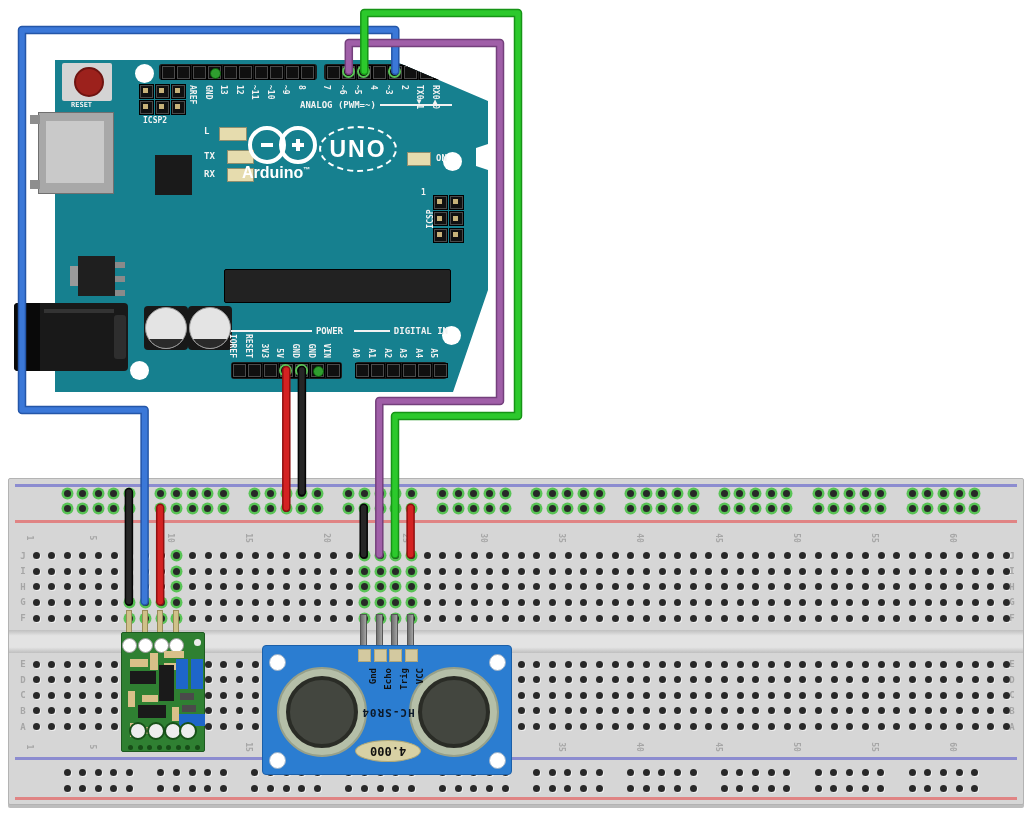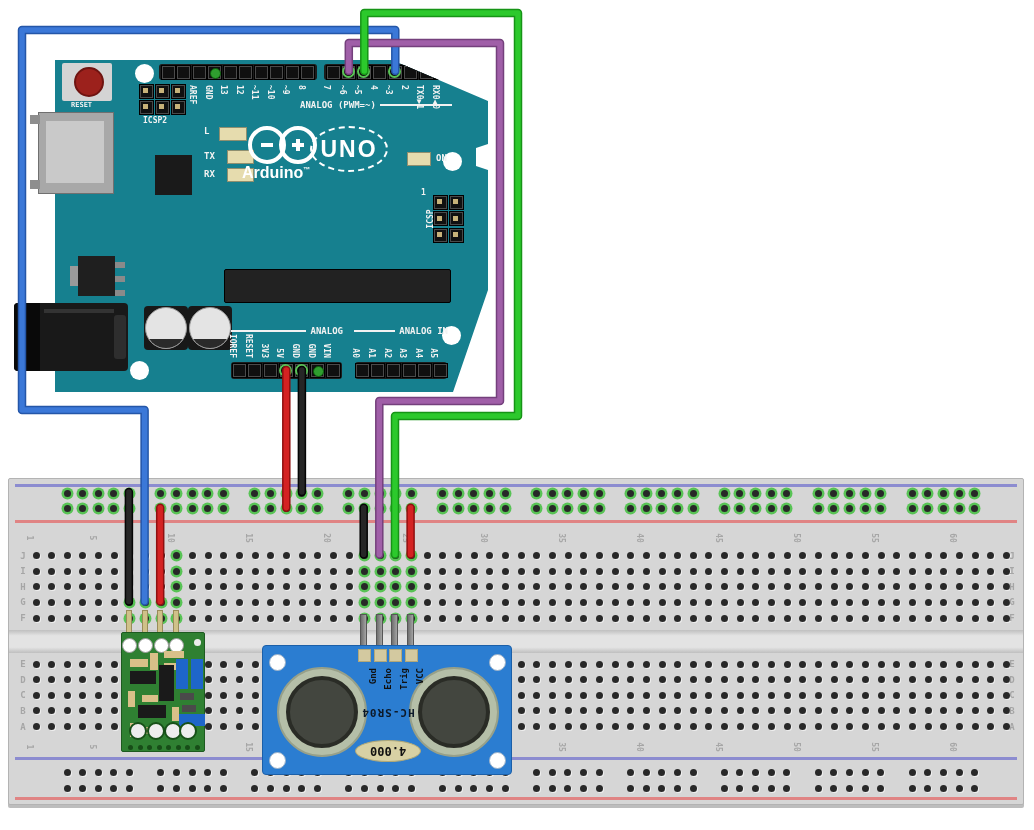--- a/index.html
+++ b/index.html
@@ -1119,21 +1119,21 @@
     <div class="slk" style="left:149px;top:91px;font:700 9px 'DejaVu Sans Mono',monospace">TX</div>
     <div class="ledrect" style="left:172px;top:90px;width:25px;height:12px"></div>
     <div class="slk" style="left:149px;top:109px;font:700 9px 'DejaVu Sans Mono',monospace">RX</div>
     <div class="ledrect" style="left:172px;top:108px;width:25px;height:12px"></div>
 
     <div class="logocir" style="left:192.5px;top:65.5px"></div>
     <div class="logocir" style="left:223.5px;top:65.5px"></div>
     <div class="wrect" style="left:206px;top:83px;width:12px;height:4px"></div>
     <div class="wrect" style="left:237px;top:83px;width:12px;height:4px"></div>
     <div class="wrect" style="left:241px;top:79px;width:4px;height:12px"></div>
-    <div class="uno-oval" style="left:255px;top:66px">
+    <div class="uno-oval" style="left:264px;top:66px">
       <span>UNO</span>
     </div>
     <div class="brand" style="left:187px;top:104px">
       <span>Arduino</span><sup>™</sup>
     </div>
     <div class="ledrect" style="left:352px;top:92px;width:22px;height:12px"></div>
     <div class="slk" style="left:381px;top:93px;font:700 9px 'DejaVu Sans Mono',monospace">ON</div>
 
     <div id="icsp">
         <div class="psq gold" style="left: 378.5px; top: 135.5px;"></div>
@@ -1154,25 +1154,25 @@
     <div class="capcir" style="left:134px;top:247px"></div>
 
     <div class="mc" style="left:23px;top:196px;width:37px;height:40px;background:#1f1f1f"></div>
     <div class="mc" style="left:15px;top:206px;width:8px;height:20px;background:#9a9a9a"></div>
     <div class="mc" style="left:60px;top:202px;width:10px;height:6px;background:#8a8a8a"></div>
     <div class="mc" style="left:60px;top:216px;width:10px;height:6px;background:#8a8a8a"></div>
     <div class="mc" style="left:60px;top:230px;width:10px;height:6px;background:#8a8a8a"></div>
 
     <div class="secgrp" style="left:176px;top:266px;width:112px">
       <div class="secline"></div>
-      <span>ANALOG</span>
+      <span>POWER</span>
     </div>
     <div class="secgrp" style="left:299px;top:266px;width:94px">
       <div class="secline"></div>
-      <span>ANALOG IN</span>
+      <span>DIGITAL IN</span>
     </div>
     <div id="pwrhdr">
         <div class="hdrstrip" style="left: 176px; top: 302px; width: 111px; height: 17px;"></div>
         <div class="psq" style="left: 177.8px; top: 304px;"></div>
         <span class="vlab end" style="left: 182.3px; top: 298px;">IOREF</span>
         <div class="psq" style="left: 193.45px; top: 304px;"></div>
         <span class="vlab end" style="left: 197.95px; top: 298px;">RESET</span>
         <div class="psq" style="left: 209.1px; top: 304px;"></div>
         <span class="vlab end" style="left: 213.6px; top: 298px;">3V3</span>
         <div class="psq" style="left: 224.75px; top: 304px;"></div>

